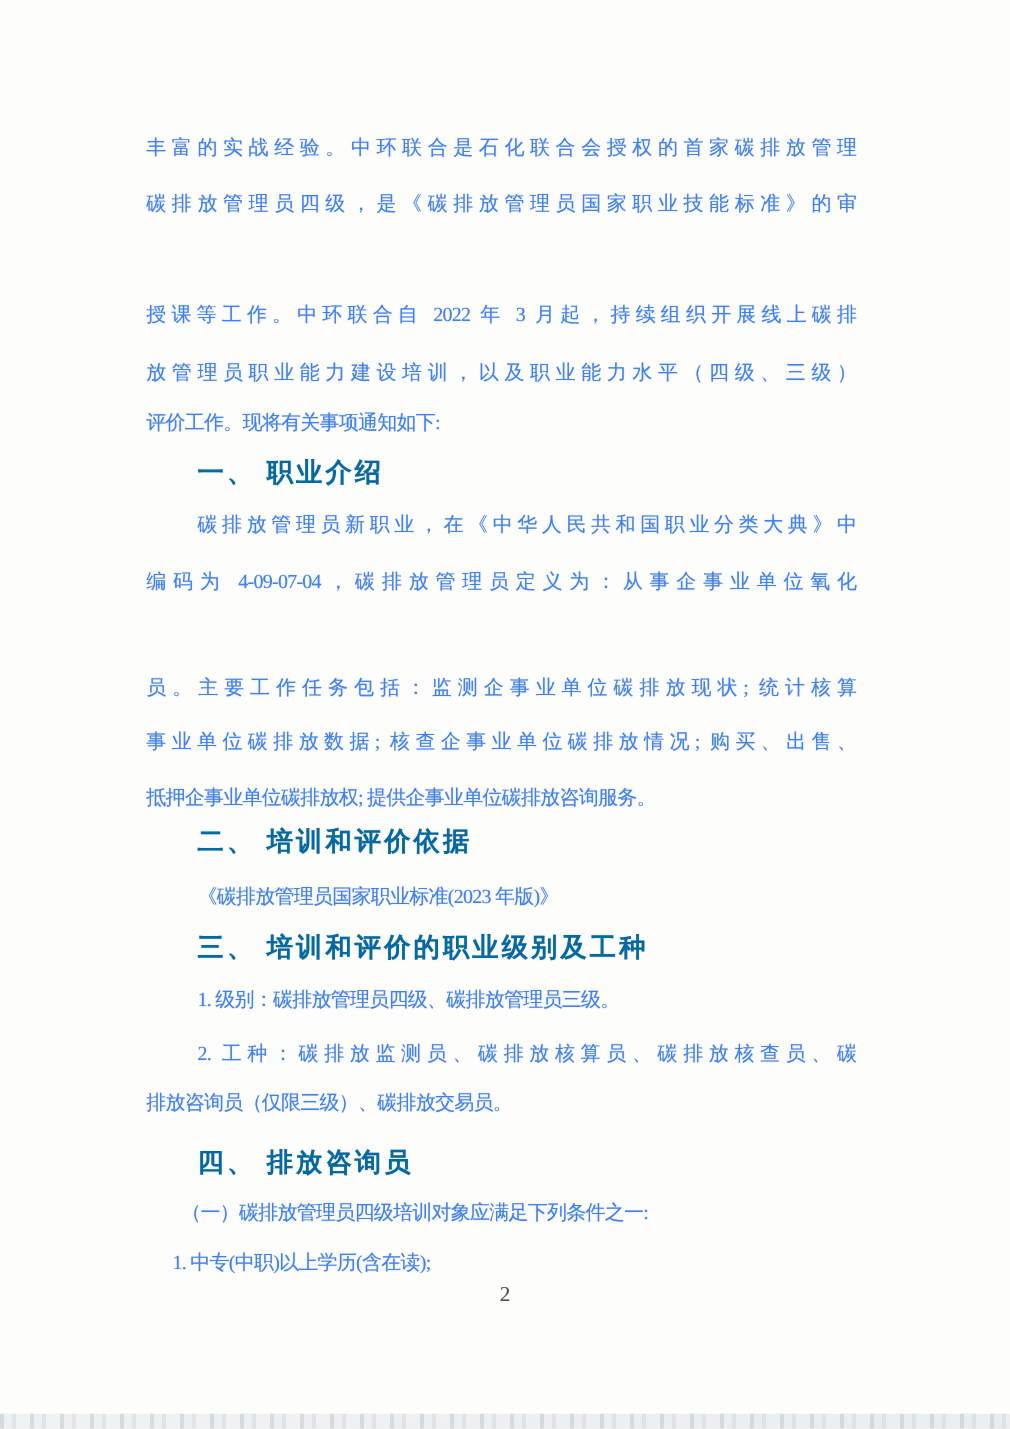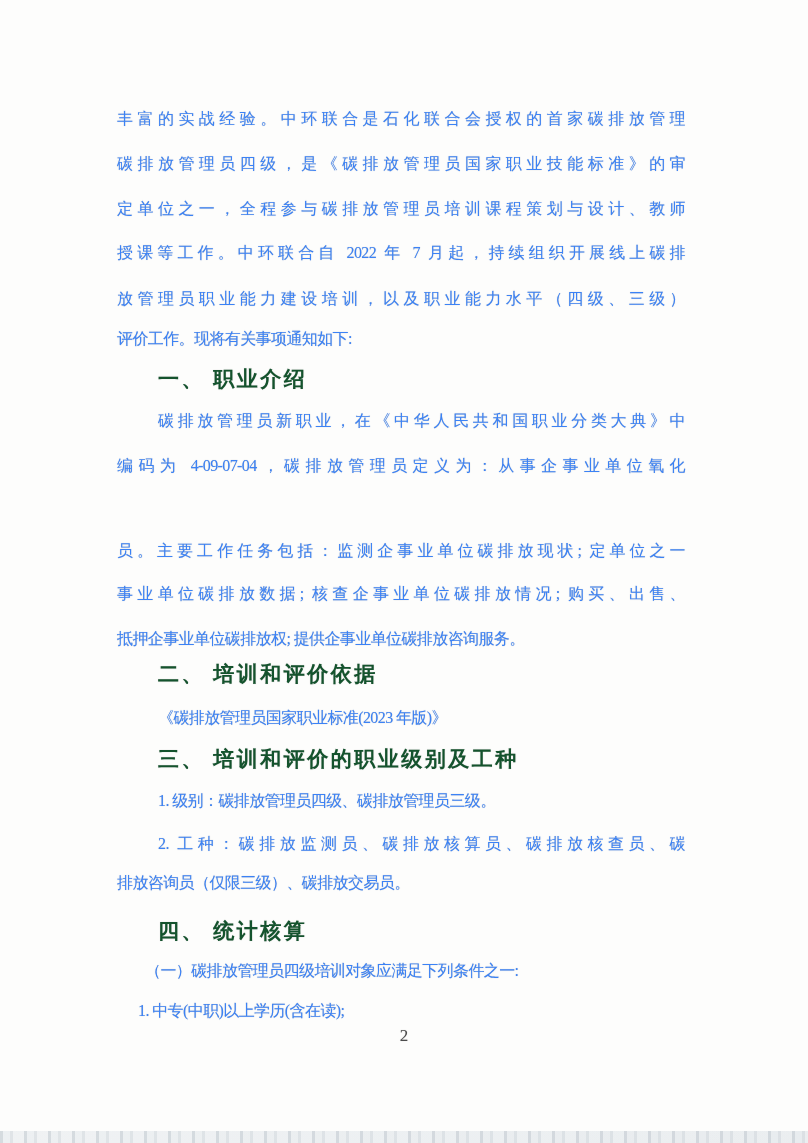--- a/index.html
+++ b/index.html
@@ -22,21 +22,21 @@
     color:#3b82f6;
     text-shadow:0 0 1px rgba(80,80,80,.35);
     white-space:normal;
   }
   .jst{text-align:justify;text-align-last:justify;}
   .heading{
     font-family:"Liberation Sans","DejaVu Sans",sans-serif;
     font-weight:700;
     font-size:21px;
     letter-spacing:2.5px;
-    color:#14532d;
+    color:#0369a1;
     padding-left:41px;
   }
   .ind{padding-left:41px;}      
   .ind-sub{padding-left:28px;}  
   .ind-num{padding-left:21px;}  
   
   #ln1{top:104px}  #ln2{top:149px}  #ln3{top:194px}  #ln4{top:238px}
   #ln5{top:284px}  #ln6{top:324px}  #ln7{top:364px}  #ln8{top:406px}
   #ln9{top:451px}  #ln10{top:495px} #ln11{top:536px} #ln12{top:579px}
   #ln13{top:624px} #ln14{top:659px} #ln15{top:703px} #ln16{top:744px}
@@ -65,44 +65,43 @@
     opacity:.8;
   }
 </style>
 </head>
 <body>
 
 <div id="page">
 
   <div id="ln1" class="line jst">丰富的实战经验。中环联合是石化联合会授权的首家碳排放管理</div>
   <div id="ln2" class="line jst">碳排放管理员四级，是《碳排放管理员国家职业技能标准》的审</div>
-  <div id="ln3" class="line jst">定单位之一，全程参与碳排放管理员培训课程策划与设计、教师</div>
-  <div id="ln4" class="line jst">授课等工作。中环联合自 2022 年 7 月起，持续组织开展线上碳排</div>
+  <div id="ln4" class="line jst">授课等工作。中环联合自 2022 年 3 月起，持续组织开展线上碳排</div>
   <div id="ln5" class="line jst">放管理员职业能力建设培训，以及职业能力水平（四级、三级）</div>
   <div id="ln6" class="line">评价工作。现将有关事项通知如下:</div>
 
   <div id="ln7" class="line heading">一、 职业介绍</div>
 
   <div id="ln8" class="line jst ind">碳排放管理员新职业，在《中华人民共和国职业分类大典》中</div>
   <div id="ln9" class="line jst">编码为 4-09-07-04，碳排放管理员定义为：从事企事业单位氧化</div>
-  <div id="ln11" class="line jst">员。主要工作任务包括：监测企事业单位碳排放现状; 定单位之一</div>
+  <div id="ln11" class="line jst">员。主要工作任务包括：监测企事业单位碳排放现状; 统计核算</div>
   <div id="ln12" class="line jst">事业单位碳排放数据; 核查企事业单位碳排放情况; 购买、出售、</div>
   <div id="ln14" class="line heading">二、 培训和评价依据</div>
 
   <div id="ln13" class="line">抵押企事业单位碳排放权; 提供企事业单位碳排放咨询服务。</div>
 
   <div id="ln15" class="line ind">《碳排放管理员国家职业标准(2023 年版)》</div>
 
   <div id="ln16" class="line heading">三、 培训和评价的职业级别及工种</div>
 
   <div id="ln17" class="line ind">1. 级别：碳排放管理员四级、碳排放管理员三级。</div>
   <div id="ln18" class="line jst ind">2. 工种：碳排放监测员、碳排放核算员、碳排放核查员、碳</div>
   <div id="ln19" class="line">排放咨询员（仅限三级）、碳排放交易员。</div>
 
-  <div id="ln20" class="line heading">四、 统计核算</div>
+  <div id="ln20" class="line heading">四、 排放咨询员</div>
 
   <div id="ln21" class="line ind-sub">（一）碳排放管理员四级培训对象应满足下列条件之一:</div>
   <div id="ln22" class="line ind-num">1.  中专(中职)以上学历(含在读);</div>
 
   <div class="footer">2</div>
 
   <div class="scan-band"></div>
 
 </div>
 

